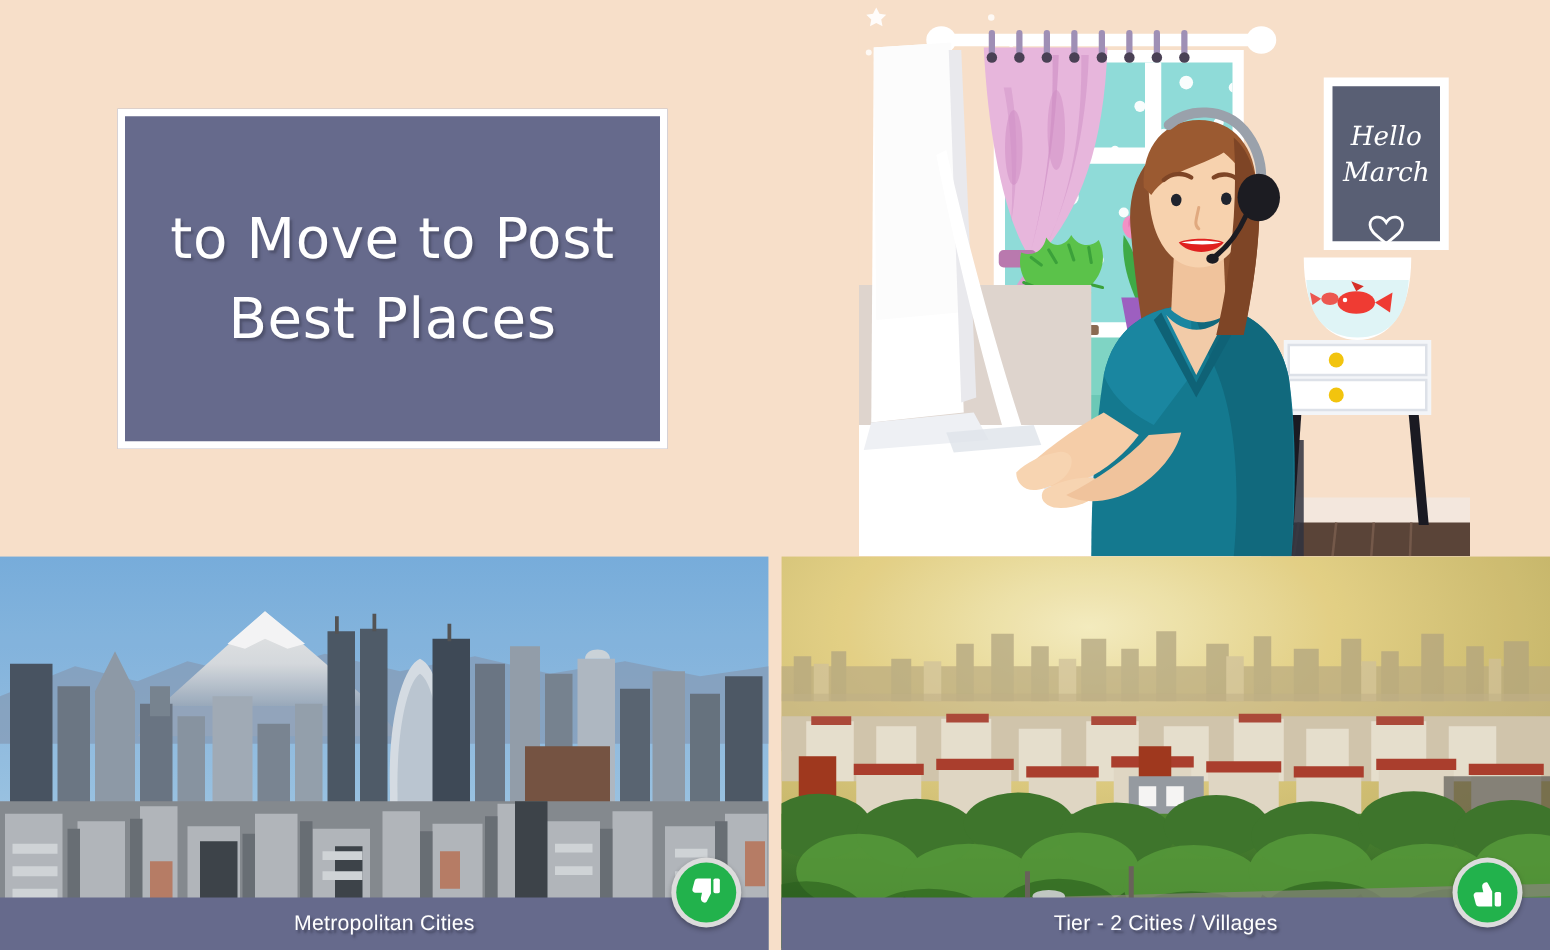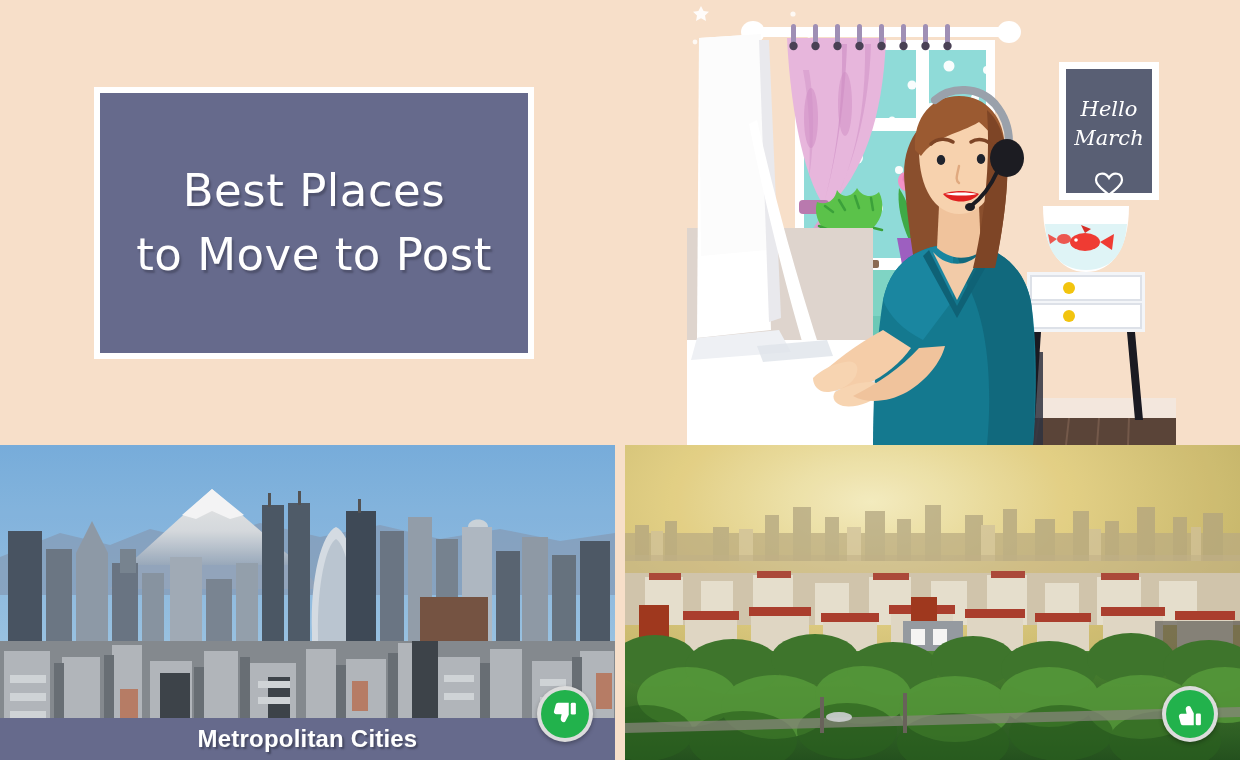--- a/index.html
+++ b/index.html
@@ -50,21 +50,21 @@
   #panel-left{ left:0px; }
   #panel-right{ left:625px; }
   .photo-svg{ display:block; width:615px; height:315px; }
 
   .caption-bar{
     position:absolute; left:0; bottom:0; width:100%; height:42px;
     background:#666a8c;
     display:flex; align-items:center; justify-content:center;
   }
   .caption-text{
-    color:#ffffff; font-size:24px; font-weight:bold;
+    color:#ffffff; font-size:17px; font-weight:normal;
     letter-spacing:0.2px;
     text-shadow:2px 2px 2px rgba(40,42,60,.55);
     font-family:"Liberation Sans", sans-serif;
   }
   .verdict-badge{
     position:absolute; bottom:18px; right:22px;
     width:56px; height:56px; border-radius:50%;
     background:#dcdcdc;
     display:flex; align-items:center; justify-content:center;
     box-shadow:0 2px 4px rgba(0,0,0,.3);
@@ -74,22 +74,22 @@
     background:#22b24c;
     display:flex; align-items:center; justify-content:center;
   }
   .verdict-inner svg{ display:block; }
 </style>
 </head>
 <body>
 
 <div id="title-card">
   <div id="title-card-frame">
+    <div class="title-line">to Move to Post</div>
     <div class="title-line">Best Places</div>
-    <div class="title-line">to Move to Post</div>
   </div>
 </div>
 
 <div id="illustration">
 <svg id="illu-svg" viewBox="0 0 489 445" xmlns="http://www.w3.org/2000/svg">
   <defs>
     <clipPath id="winClip">
           <rect x="117" y="50" width="182" height="208"></rect>
         </clipPath>
   </defs>
@@ -574,20 +574,23 @@
 
     <g>
       <path d="M0 278 L615 262 L615 272 L0 288 Z" fill="#8e8c84" opacity=".7"></path>
       <rect x="195" y="252" width="4" height="36" fill="#6b665e"></rect>
       <rect x="278" y="248" width="4" height="40" fill="#6b665e"></rect>
       <ellipse cx="214" cy="272" rx="13" ry="5" fill="#d8dade" opacity=".9"></ellipse>
     </g>
     <rect width="615" height="315" fill="#3a2b12" opacity=".05"></rect>
   </svg>
 
+  <div class="caption-bar">
+    <span class="caption-text">Tier - 2 Cities / Villages</span>
+  </div>
 
   <div class="verdict-badge">
     <div class="verdict-inner">
       <svg width="30" height="30" viewBox="0 0 24 24" fill="#ffffff" aria-hidden="true">
         <path d="M15 21H6.5a2 2 0 0 1-1.94-1.5l-1.4-5.2A2 2 0 0 1 5.1 11.8H9.3l-.7-3.2A2.6 2.6 0 0 1 11.14 5.5c.5 0 .96.28 1.18.72L15 11.4V21z"></path>
         <rect x="16.6" y="11.6" width="4.1" height="9.4" rx="1.1"></rect>
       </svg>
     </div>
   </div>
 </div>

